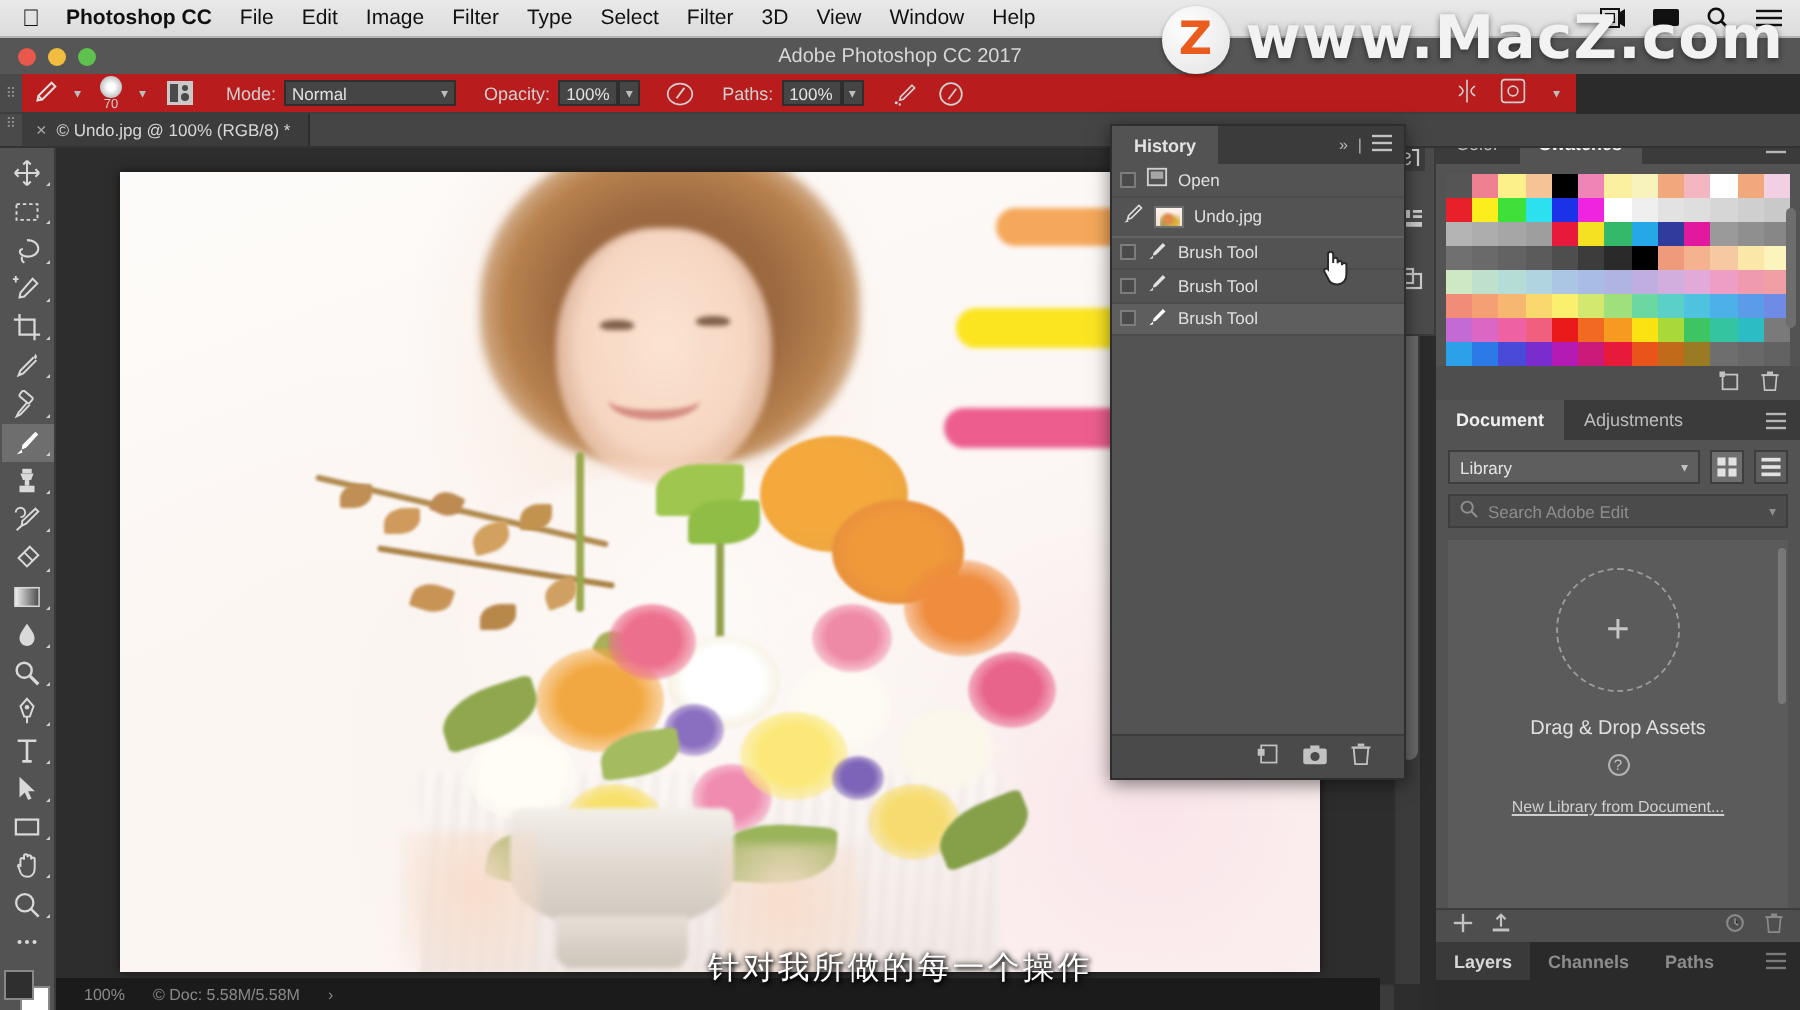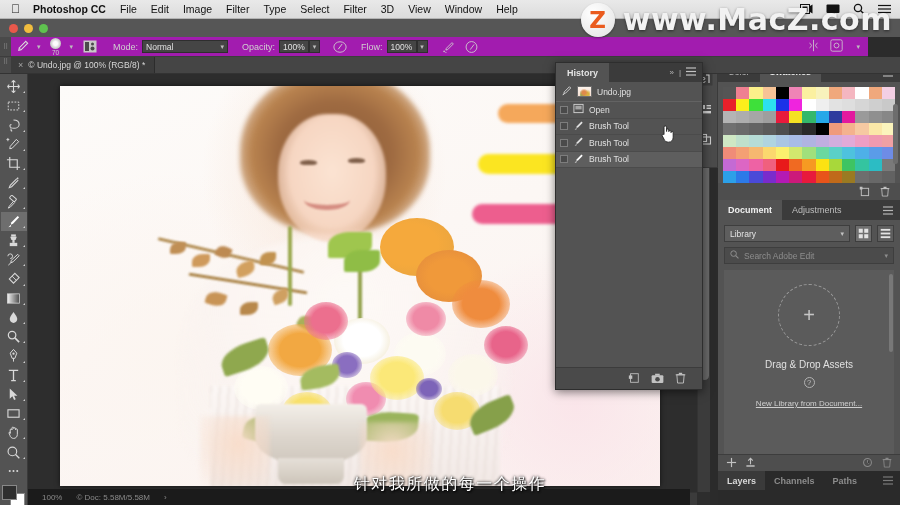--- a/index.html
+++ b/index.html
@@ -54,22 +54,22 @@
     box-shadow: 0 1px 2px rgba(0,0,0,.35);
   }
   .wm-text {
     font-size: 30px; font-weight: bold; color: #f2f2f2;
     letter-spacing: .5px; text-shadow: 0 1px 3px rgba(0,0,0,.5);
     font-family: "DejaVu Sans", sans-serif;
   }
 
   
   .optbar {
-    position: absolute; top: 37px; left: 0; width: 868px; height: 20px;
-    background: #a21caf; border-bottom: 1px solid #3d3d3d;
+    position: absolute; top: 37px; left: 0; width: 788px; height: 20px;
+    background: #b91c1c; border-bottom: 1px solid #3d3d3d;
     display: flex; align-items: center; z-index: 30;
     font-size: 9px; color: #d6d6d6;
   }
   .opt-grip { width: 11px; height: 100%; background: #4a4a4a; display:flex; align-items:center; justify-content:center; color:#8d8d8d; font-size:7px;}
   .opt-item { display: flex; align-items: center; height: 100%; padding: 0 4px; }
   .opt-lbl { margin-right: 4px; color: #d0d0d0; }
   .opt-field {
     background: #454545; border: 1px solid #2e2e2e; color: #e2e2e2;
     height: 13px; display: flex; align-items: center; padding: 0 3px;
     font-size: 8.5px;
@@ -376,20 +376,21 @@
       </span>
     </span>
   </div>
 
   <div class="ps-title">
     <div class="traffic">
       <span class="tl r"></span>
       <span class="tl y"></span>
       <span class="tl g"></span>
     </div>
+    <div class="ps-title-text">Adobe Photoshop CC 2017</div>
   </div>
 
   <div class="watermark">
     <div class="wm-logo">Z</div>
     <div class="wm-text">www.MacZ.com</div>
   </div>
 
   <div class="optbar">
     <div class="opt-grip">⠿</div>
     <div class="opt-item" style="gap:4px">
@@ -428,21 +429,21 @@
         <span class="opt-caret" style="margin:0">▾</span>
       </span>
     </div>
     <div class="opt-item" style="margin-left:5px">
       <svg width="14" height="14" viewBox="0 0 16 16">
           <ellipse cx="8" cy="8" rx="7" ry="6" fill="none" stroke="#cfcfcf" stroke-width="1"></ellipse>
           <path d="M10.5 4.5 L6 10.5" stroke="#cfcfcf" stroke-width="1.1"></path>
         </svg>
     </div>
     <div class="opt-item" style="margin-left:6px">
-      <span class="opt-lbl">Flow:</span>
+      <span class="opt-lbl">Paths:</span>
       <span class="opt-field" style="width:30px">
         <span>100%</span>
       </span>
       <span class="opt-field" style="width:11px;justify-content:center">
         <span class="opt-caret" style="margin:0">▾</span>
       </span>
     </div>
     <div class="opt-item" style="margin-left:5px">
       <svg width="15" height="14" viewBox="0 0 16 16">
           <path d="M12 3 L13.5 4.5 L7 11 L5 11.5 L5.5 9.5 Z" fill="none" stroke="#cfcfcf" stroke-width="1"></path>
@@ -713,40 +714,40 @@
           <svg width="10" height="9" viewBox="0 0 10 9">
               <line x1="0" y1="1" x2="10" y2="1" stroke="#c2c2c2" stroke-width="1.2"></line>
               <line x1="0" y1="4.5" x2="10" y2="4.5" stroke="#c2c2c2" stroke-width="1.2"></line>
               <line x1="0" y1="8" x2="10" y2="8" stroke="#c2c2c2" stroke-width="1.2"></line>
             </svg>
         </span>
       </div>
     </div>
     <div class="hp-body">
 
+      <div class="hrow">
+        <span class="hrow-box"></span>
+        <span>
+          <svg width="11" height="11" viewBox="0 0 12 12">
+              <rect x="1" y="1.5" width="10" height="9" fill="none" stroke="#d2d2d2" stroke-width="1"></rect>
+              <rect x="2.6" y="3" width="6.8" height="4" fill="#d2d2d2" opacity=".65"></rect>
+            </svg>
+        </span>
+        <span>Open</span>
+      </div>
+
       <div class="hrow snapshot">
         <span>
           <svg width="12" height="12" viewBox="0 0 14 14">
               <path d="M11 2 L12.5 3.5 L6.5 9.5 L4.5 10 L5 8 Z" fill="none" stroke="#dcdcdc" stroke-width="1"></path>
               <path d="M4.5 10 L2.5 12 L5 11.5 Z" fill="#dcdcdc"></path>
             </svg>
         </span>
         <span class="hrow-thumb"></span>
         <span>Undo.jpg</span>
-      </div>
-
-      <div class="hrow">
-        <span class="hrow-box"></span>
-        <span>
-          <svg width="11" height="11" viewBox="0 0 12 12">
-              <rect x="1" y="1.5" width="10" height="9" fill="none" stroke="#d2d2d2" stroke-width="1"></rect>
-              <rect x="2.6" y="3" width="6.8" height="4" fill="#d2d2d2" opacity=".65"></rect>
-            </svg>
-        </span>
-        <span>Open</span>
       </div>
 
       <div class="hrow">
         <span class="hrow-box"></span>
         <span>
           <svg width="11" height="11" viewBox="0 0 12 12">
               <path d="M9.2 1.6 L10.6 3 L5.5 8.1 L3.7 8.6 L4.2 6.8 Z" fill="#e2e2e2"></path>
               <path d="M3.7 8.6 L1.8 10.5 L4 10 Z" fill="#e2e2e2"></path>
             </svg>
         </span>

